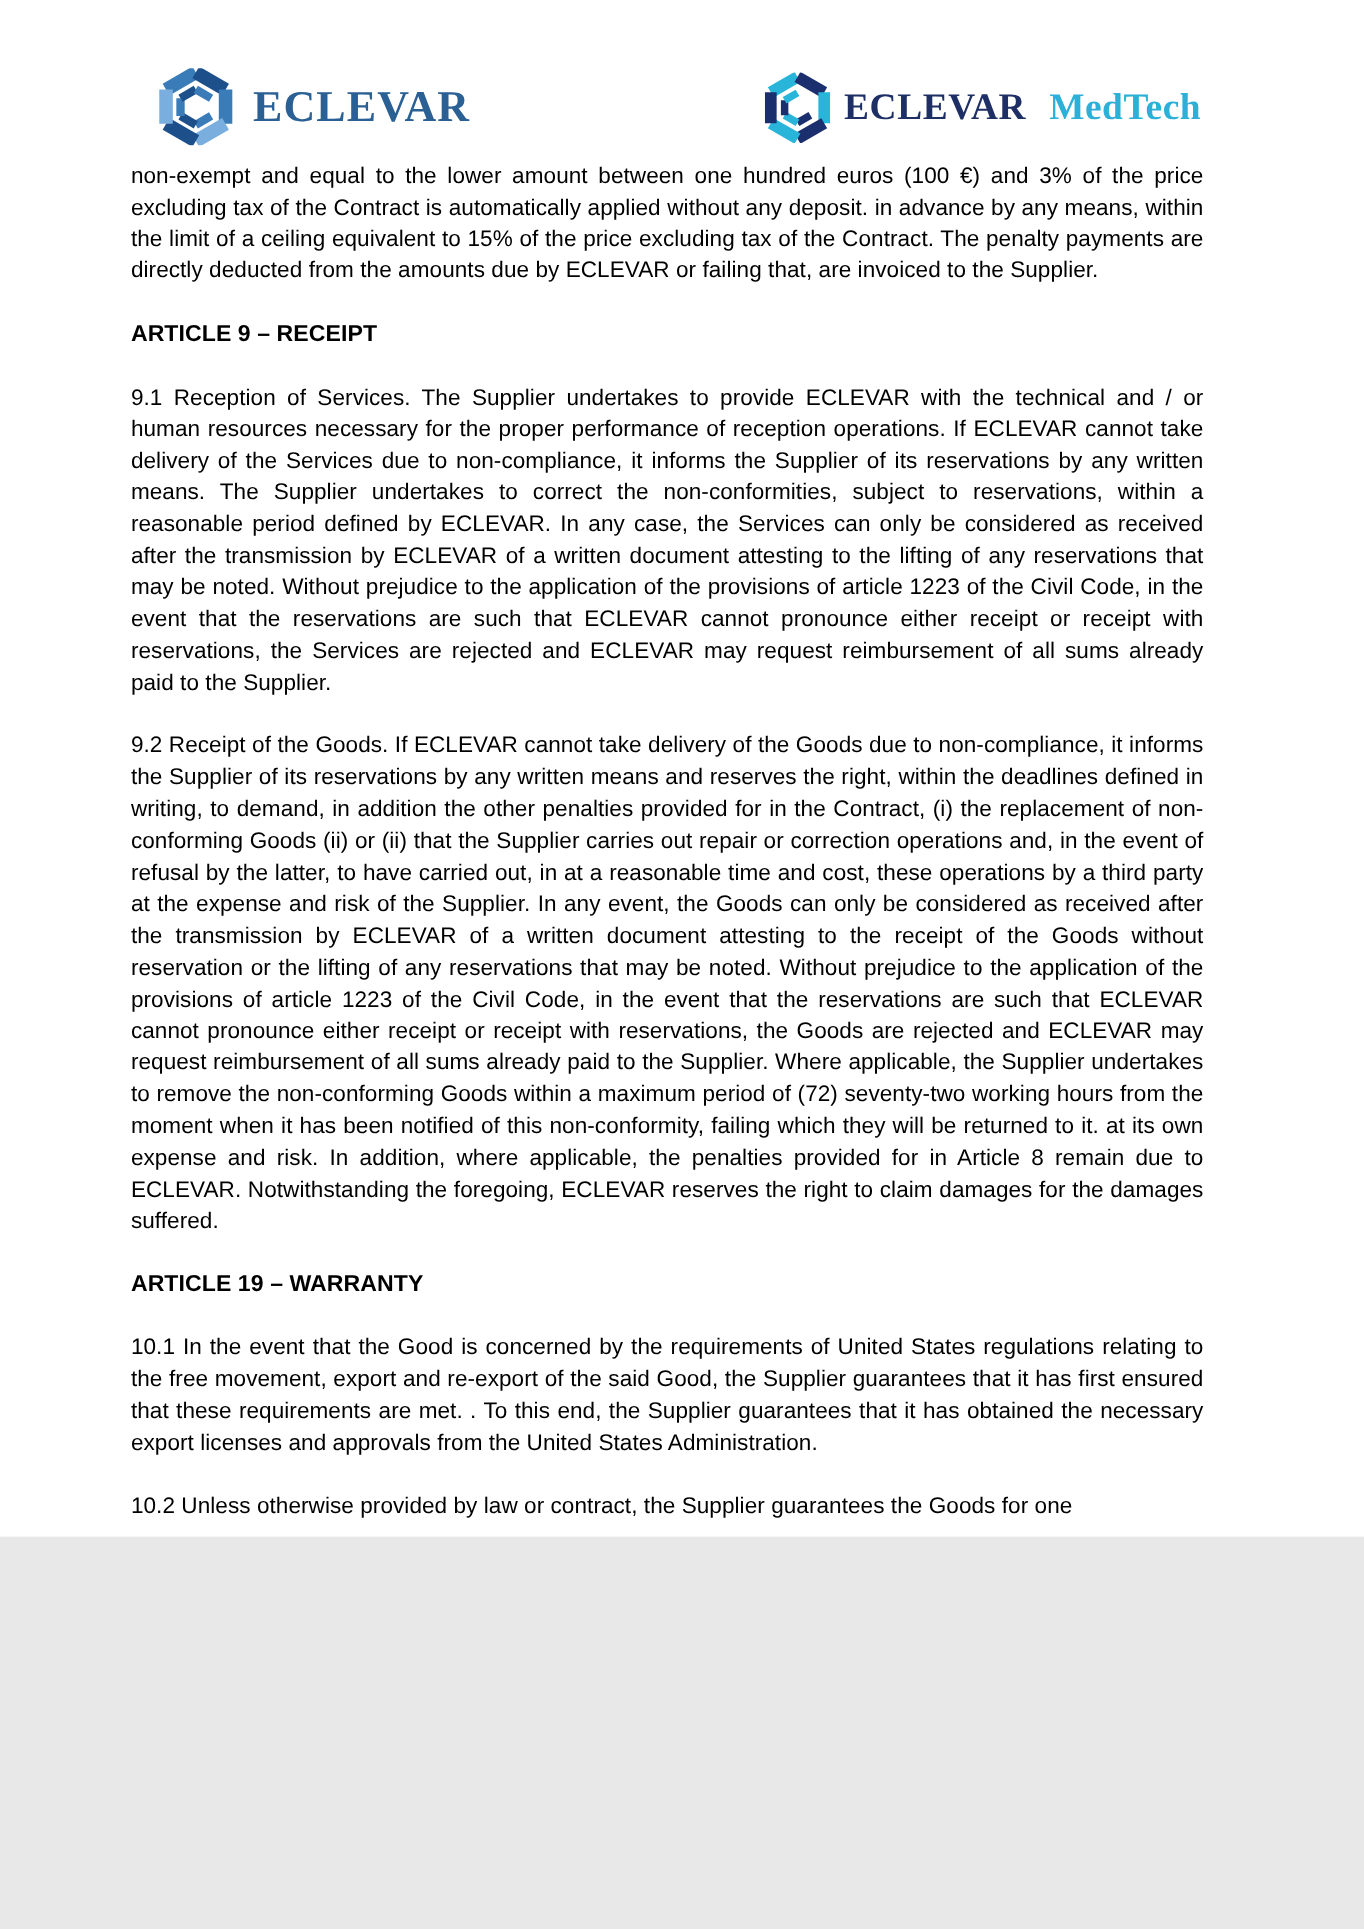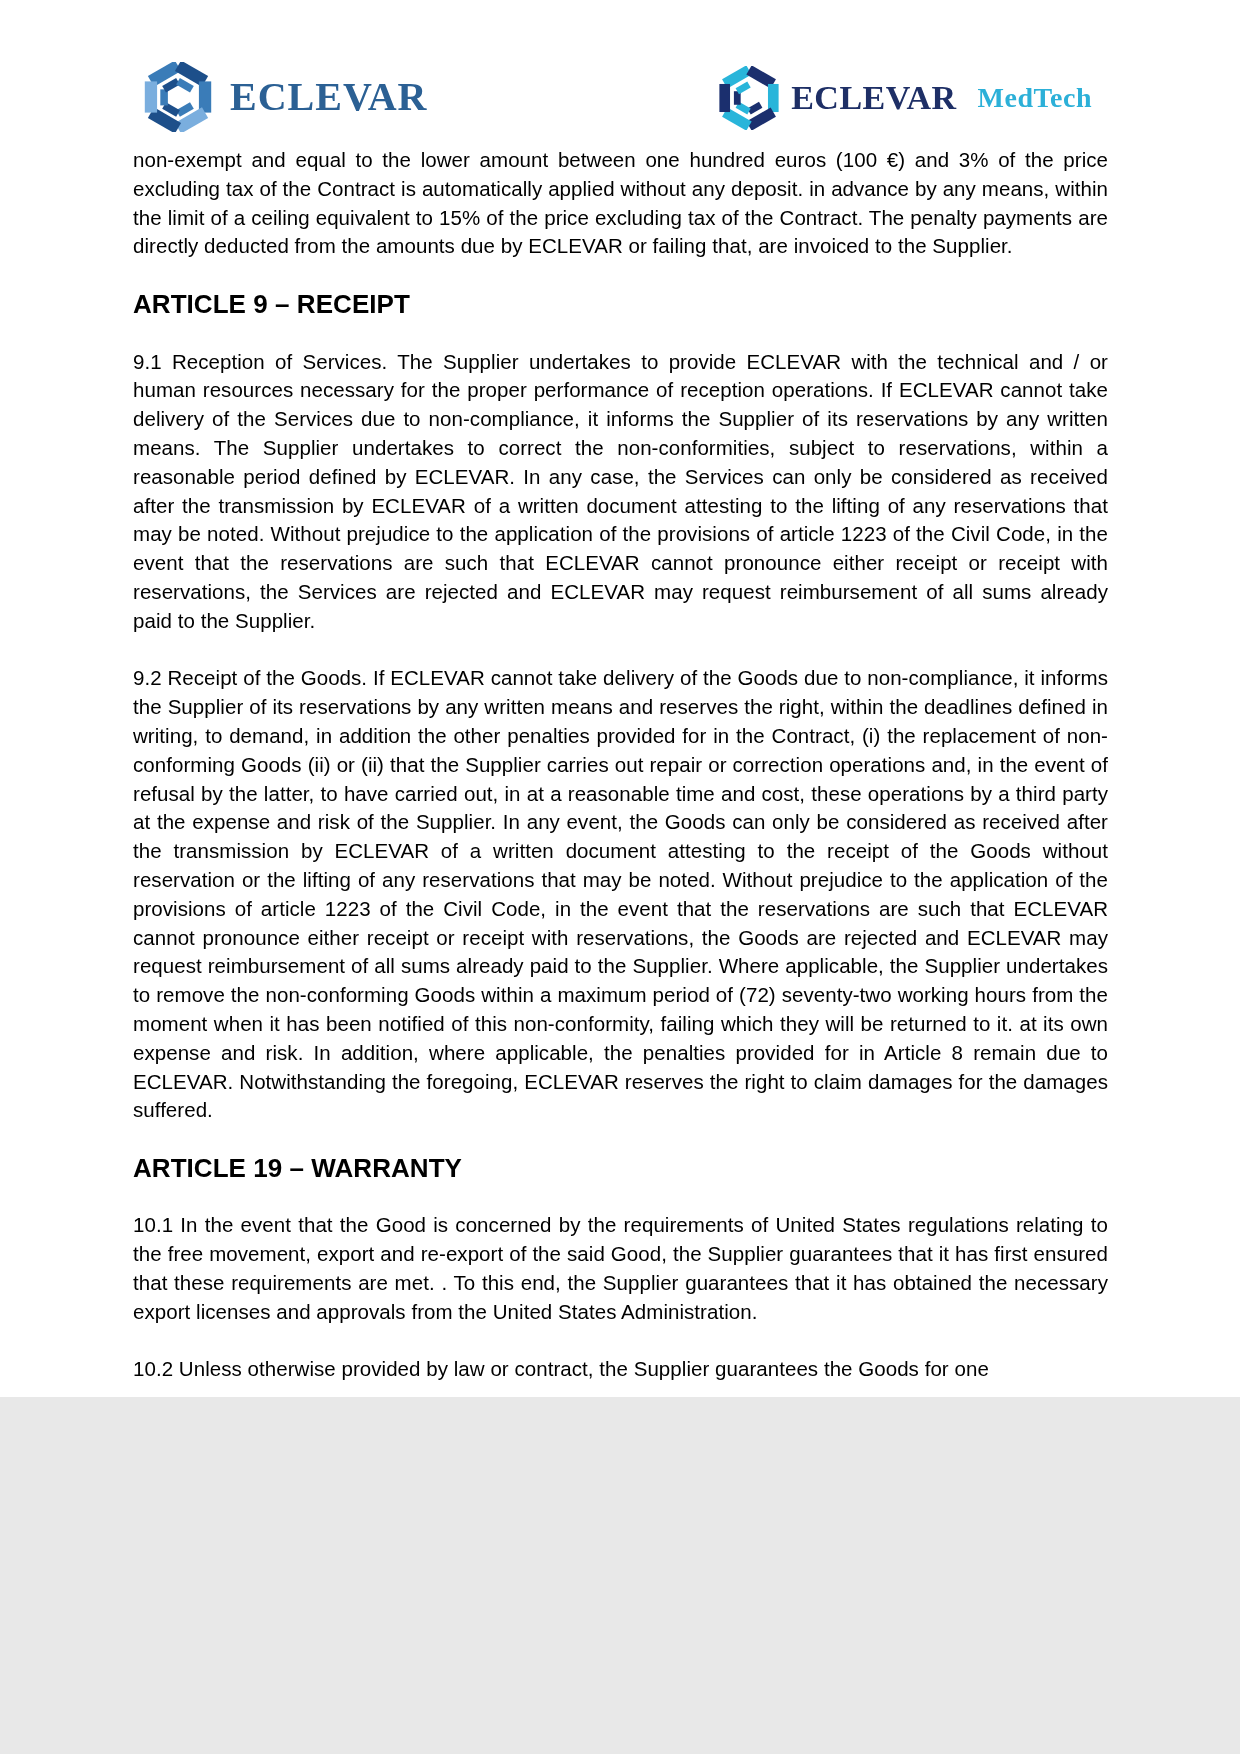--- a/index.html
+++ b/index.html
@@ -50,37 +50,37 @@
     letter-spacing:1px;
   }
   .logo-right .wordmark{
     font-family:"Liberation Serif",serif;
     font-weight:bold;font-size:34px;line-height:1;
     color:var(--logo-right-text);
     letter-spacing:0.5px;
   }
   .logo-right .wordmark-suffix{
     font-family:"Liberation Serif",serif;
-    font-weight:bold;font-size:28px;line-height:1;
+    font-weight:bold;font-size:34px;line-height:1;
     color:var(--logo-right-accent);
     margin-left:9px;
     letter-spacing:0.5px;
   }
   
   .content{
     position:absolute;
-    left:133px;top:146px;width:975px;
+    left:119px;top:146px;width:975px;
     color:var(--body-text);
     font-size:20.5px;line-height:28.8px;
     letter-spacing:0.05px;
     text-align:justify;
   }
   .content p{margin:0 0 28.8px 0;}
   .content h2{
-    font-size:26px;line-height:28.8px;
+    font-size:21px;line-height:28.8px;
     font-weight:bold;
     margin:6px 0 28.8px 0;
     text-align:left;
   }
 </style>
 </head>
 <body>
 
 <div class="page">
 

